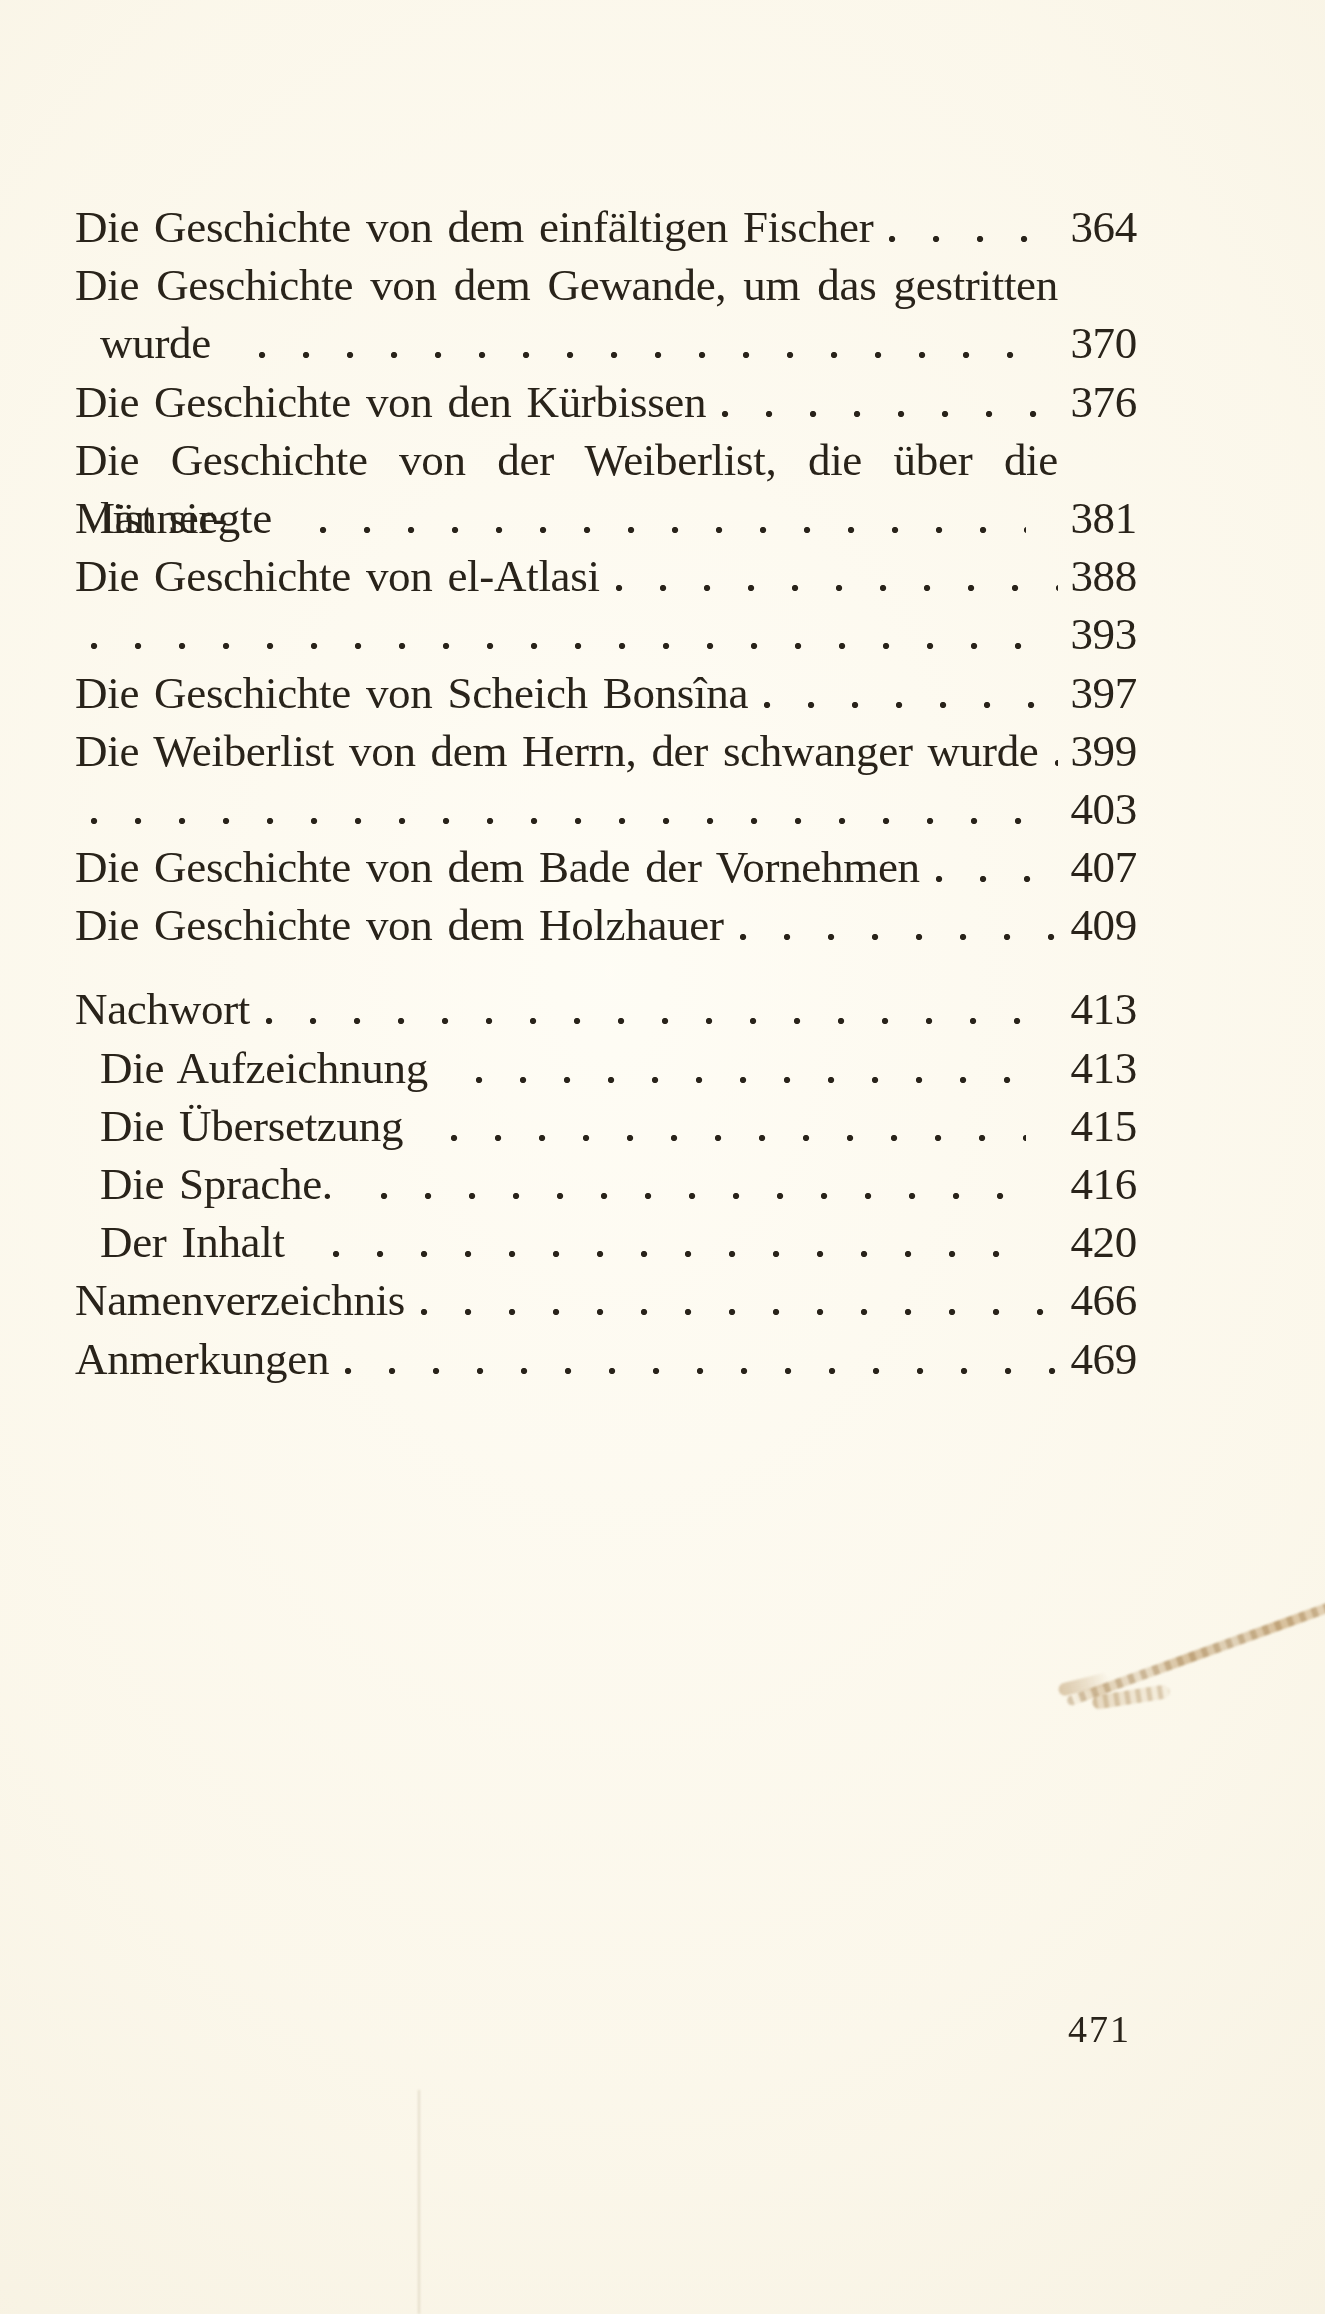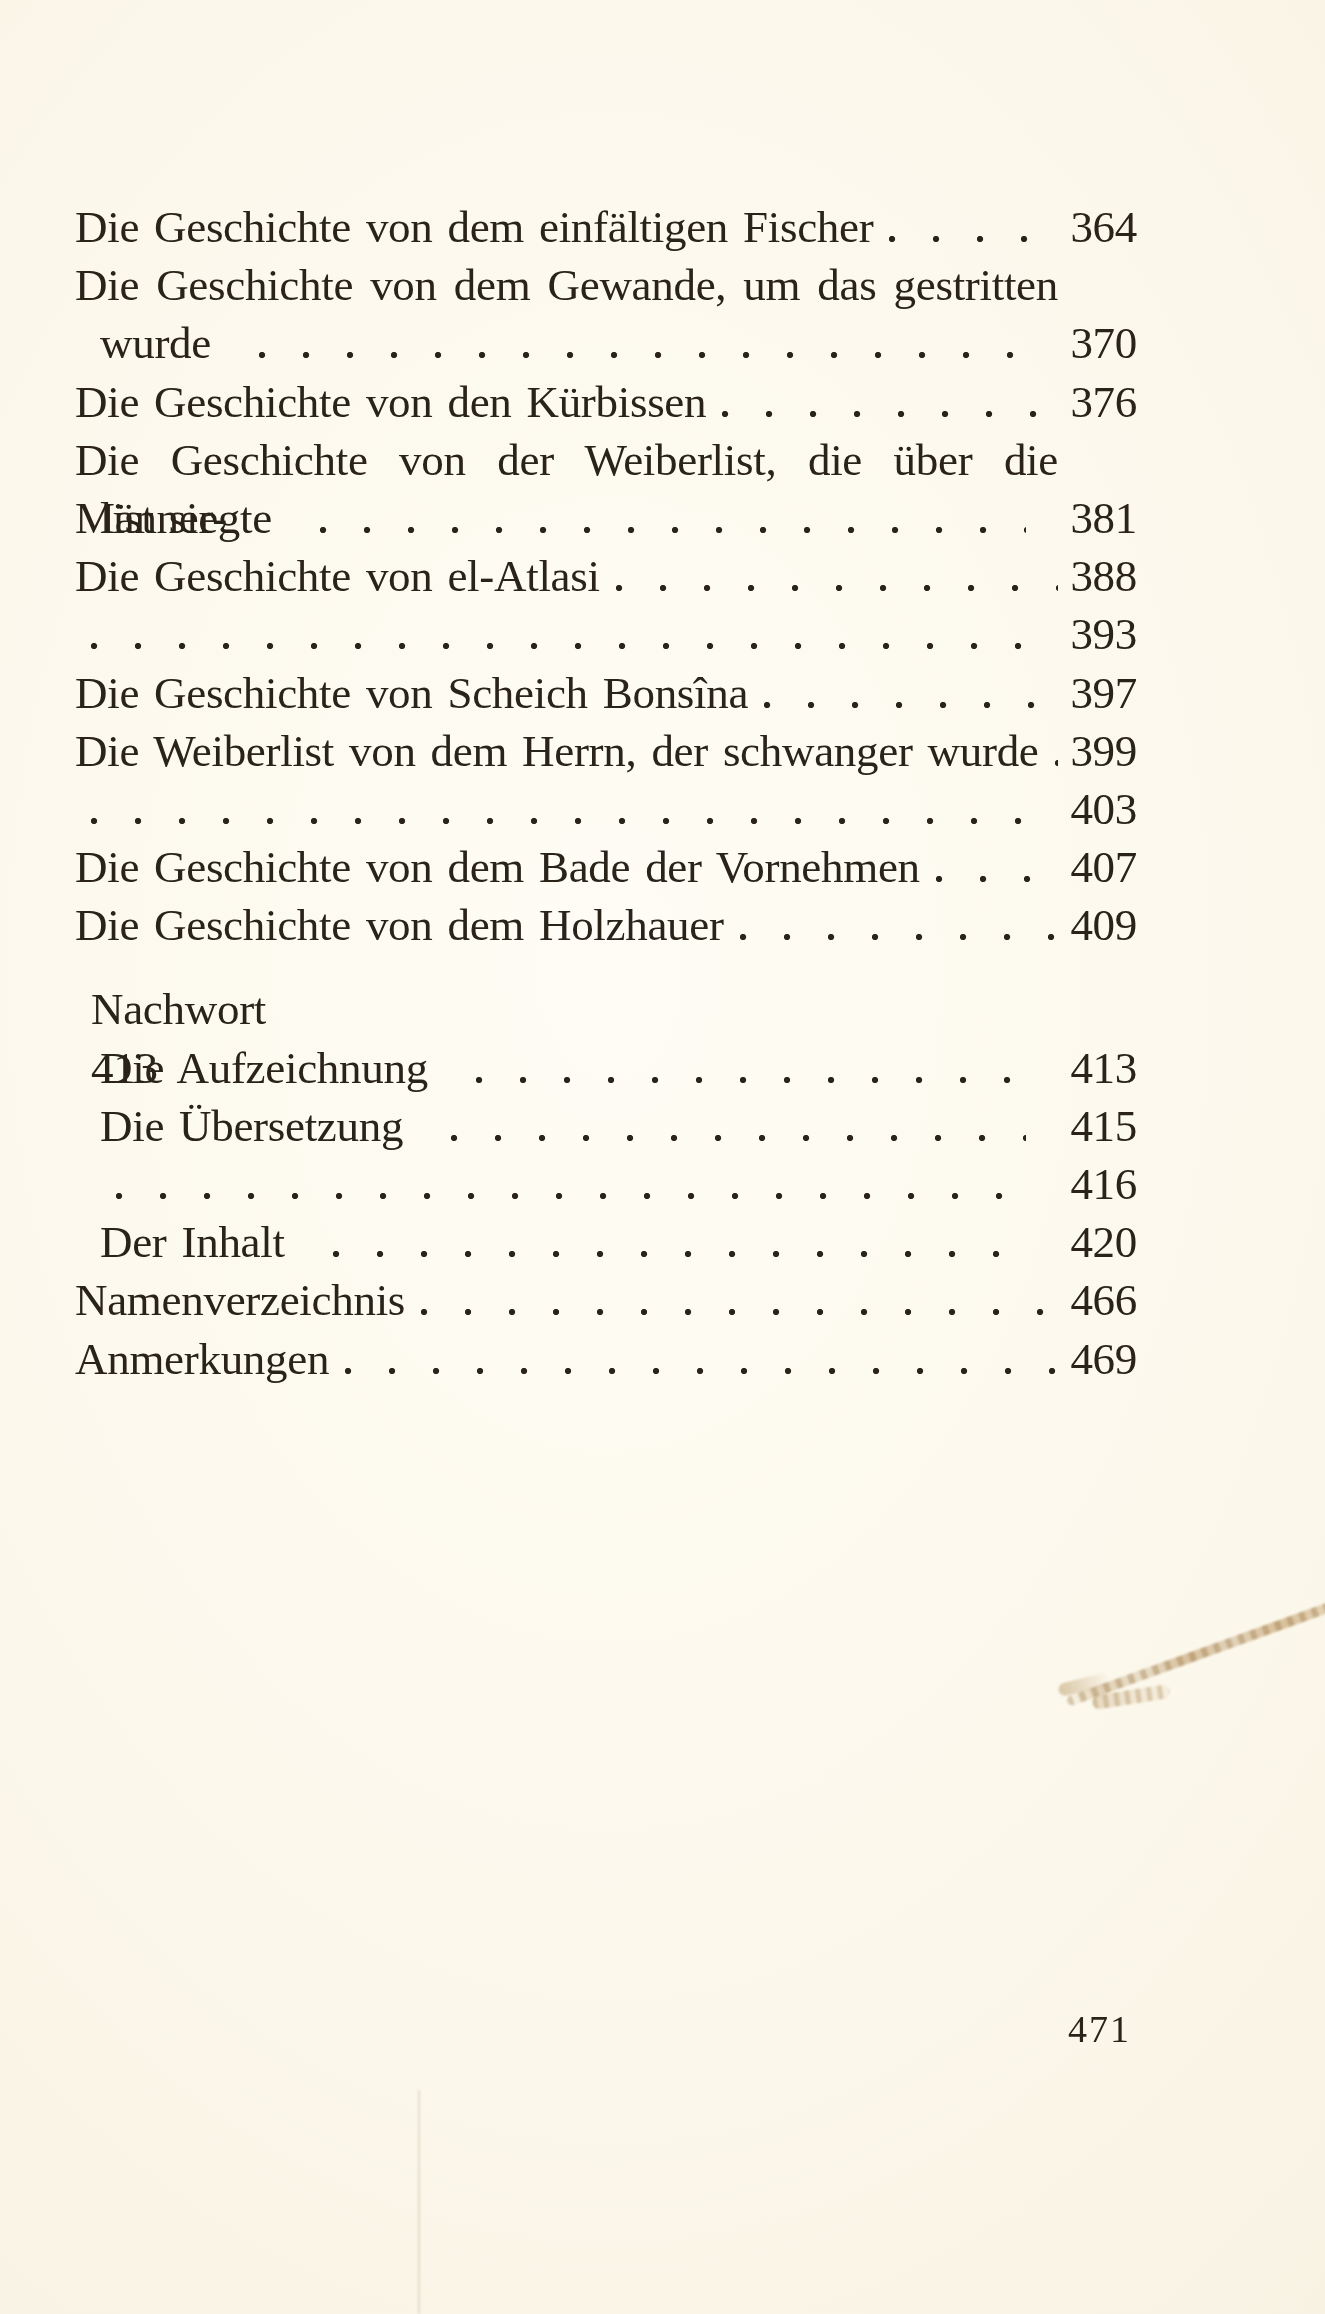--- a/index.html
+++ b/index.html
@@ -41,21 +41,21 @@
     line-height: 58.2px;
     font-size: 45px;
     letter-spacing: -0.3px;
     word-spacing: 4px;
   }
   .row .txt {
     flex: 0 1 auto;
     white-space: nowrap;
   }
   .row.cont, .row.sub { padding-left: 25px; gap: 32px; }
-  .row.gap-top { margin-top: 26px; flex-direction: column; }
+  .row.gap-top { margin-top: 26px; }
   .row.fill .txt {
     flex: 0 0 983px;
     width: 983px;
     white-space: normal;
     text-align: justify;
     text-align-last: justify;
   }
   .leader {
     flex: 1 1 auto;
     display: inline-block;
@@ -206,20 +206,21 @@
       <span class="num">413</span>
     </div>
 
     <div class="row sub">
       <span class="txt">Die Übersetzung</span>
       <span class="leader"></span>
       <span class="num">415</span>
     </div>
 
     <div class="row sub">
+      <span class="txt">Die Sprache.</span>
       <span class="leader"></span>
       <span class="num">416</span>
     </div>
 
     <div class="row sub">
       <span class="txt">Der Inhalt</span>
       <span class="leader"></span>
       <span class="num">420</span>
     </div>
 

